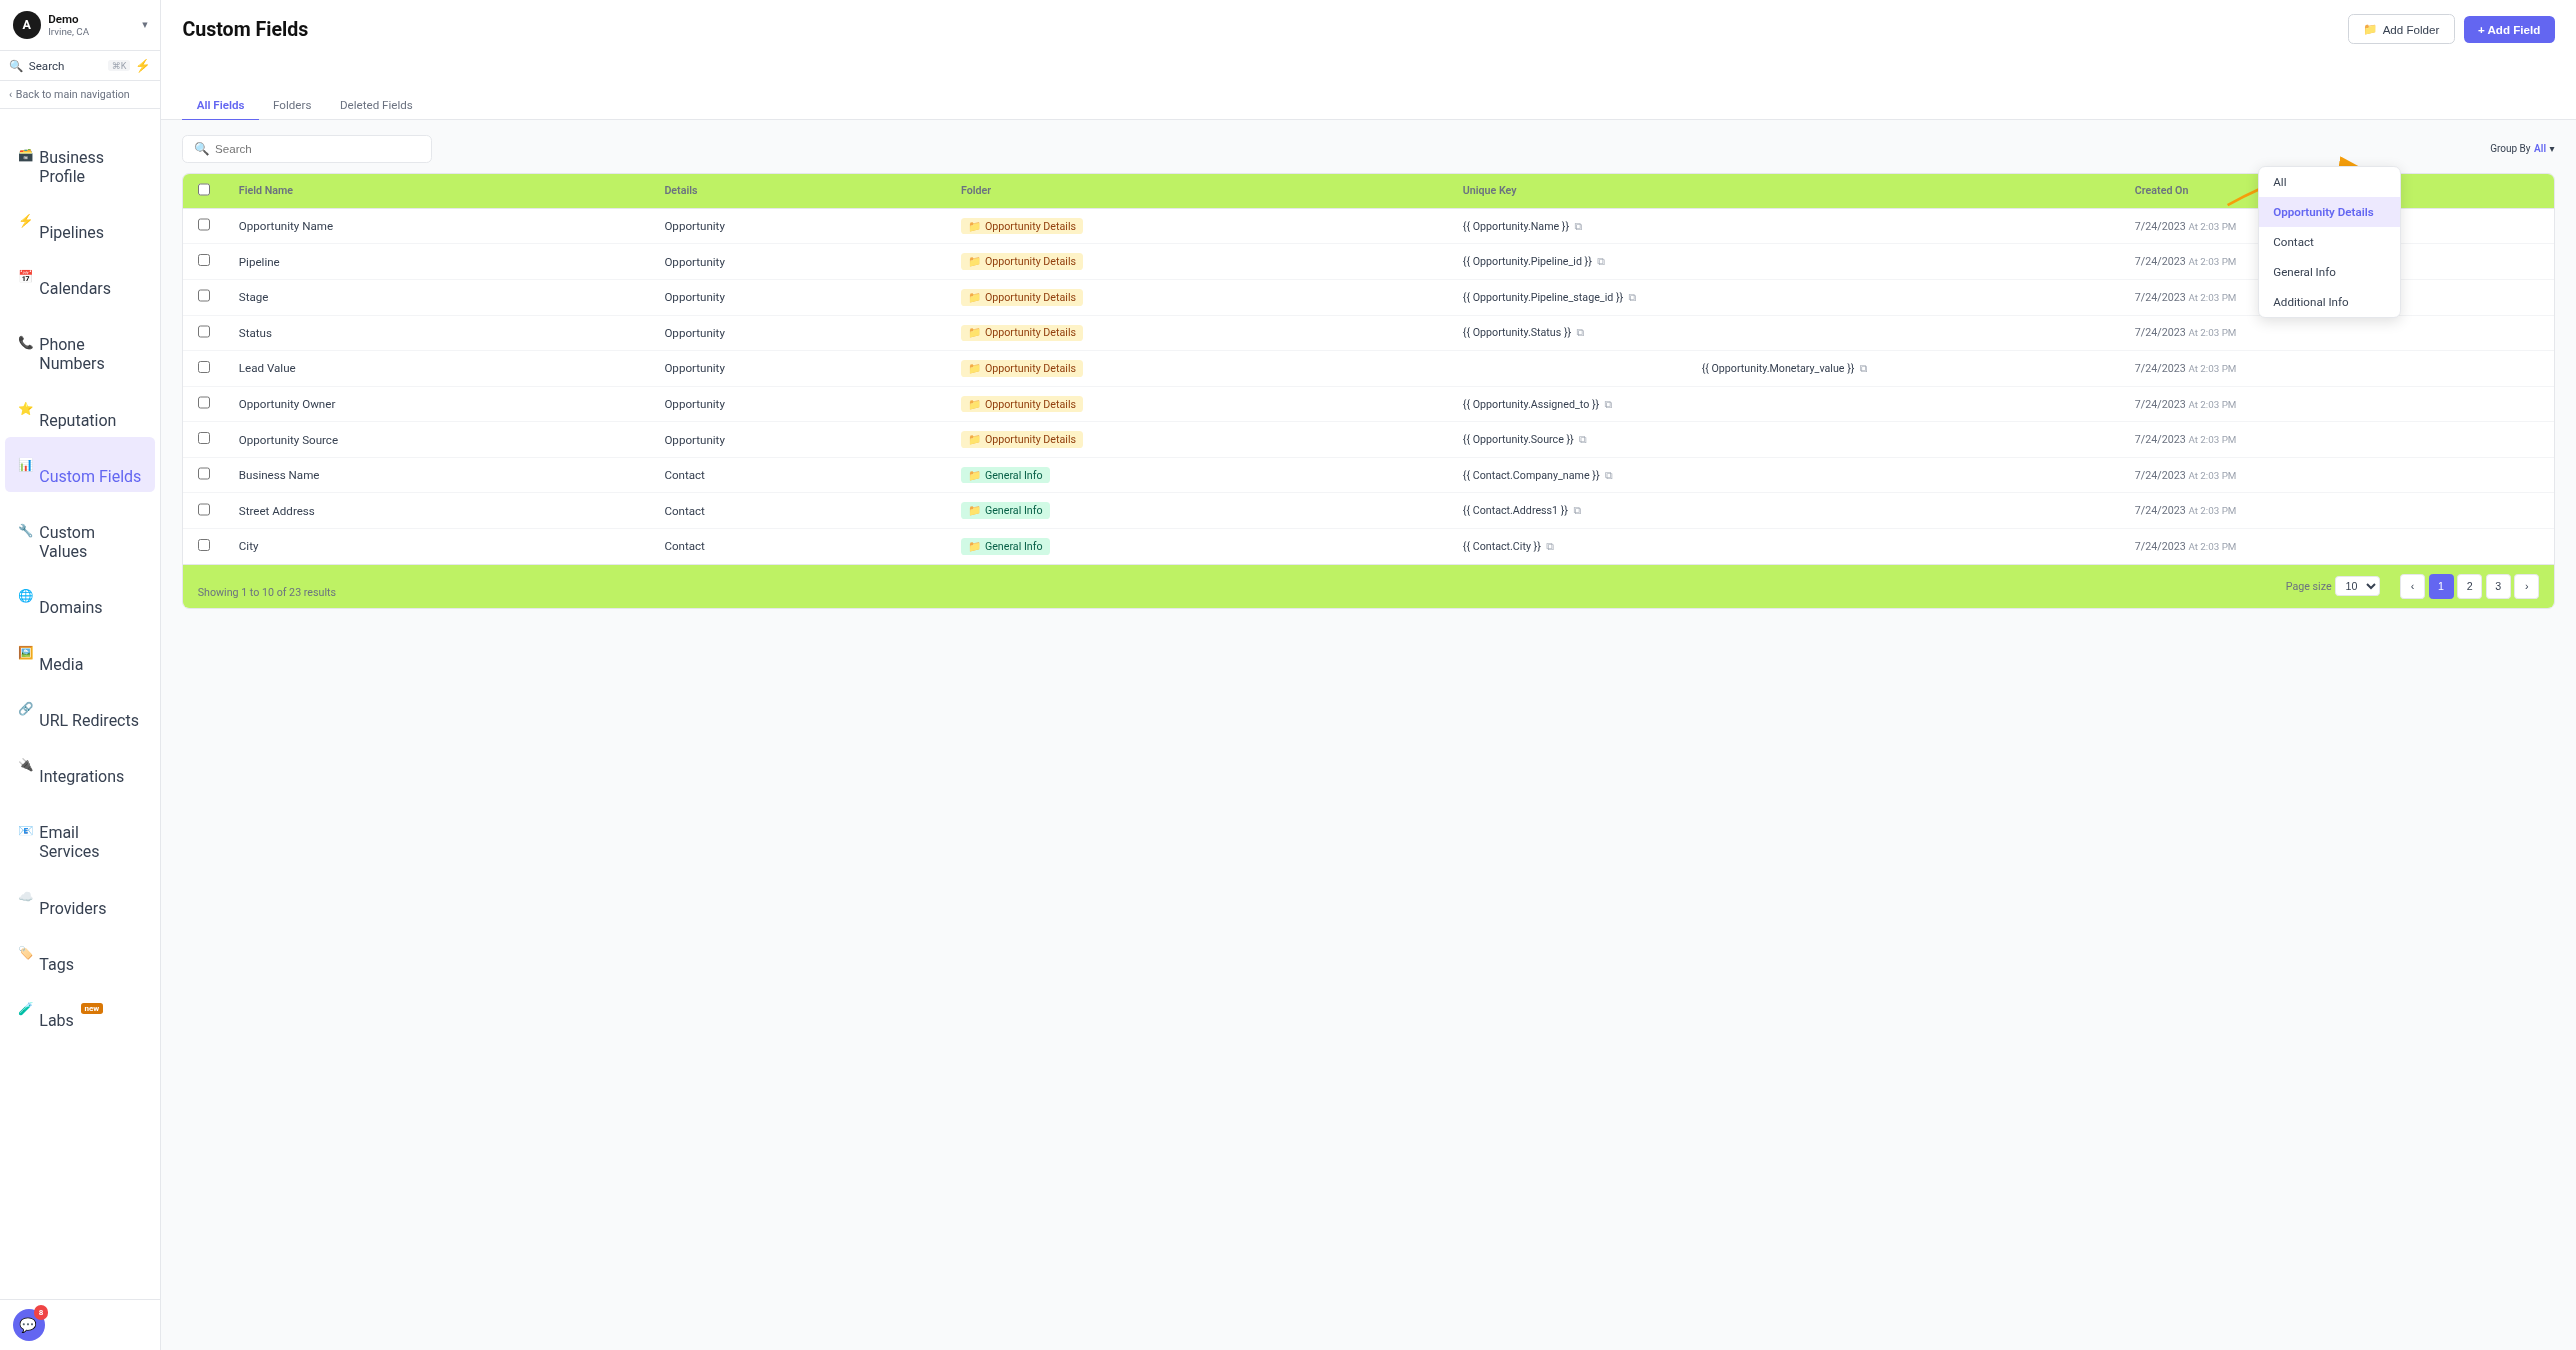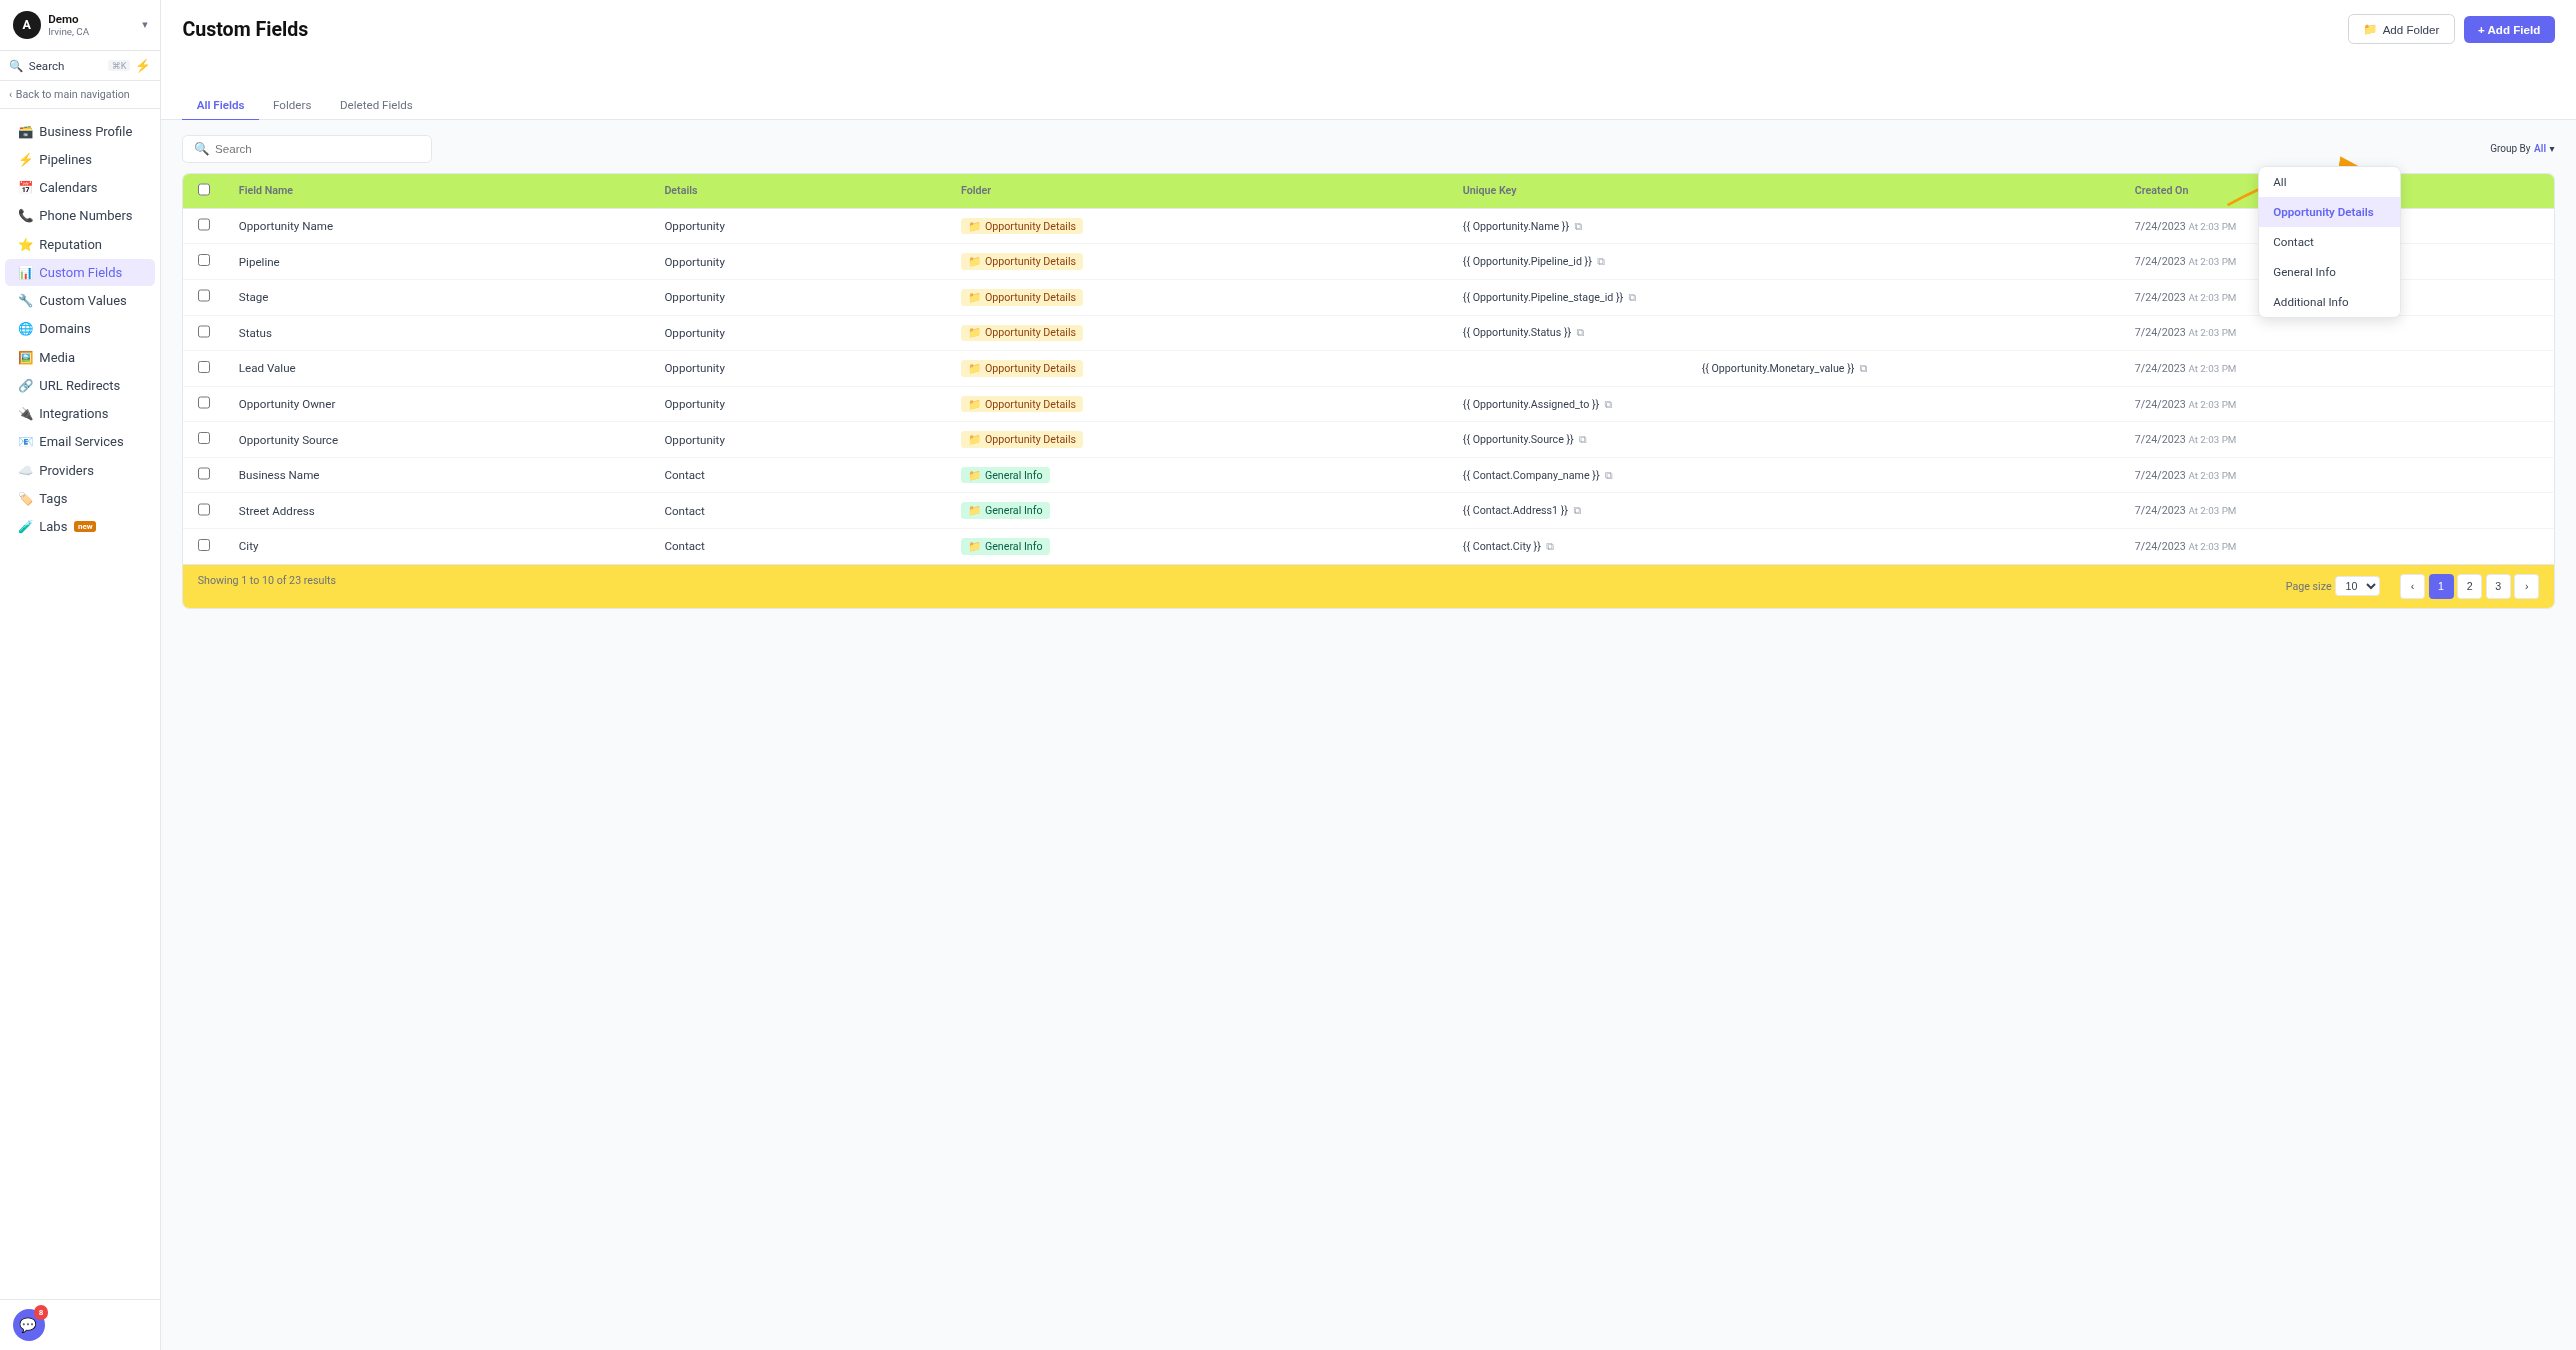--- a/index.html
+++ b/index.html
@@ -55,21 +55,21 @@
     .sidebar-nav-item {
       display: flex; align-items: center; gap: 7.1px;
       padding: 6.2px 12.5px;
       cursor: pointer;
       border-radius: 5.4px;
       margin: 0.9px 5.4px;
       font-size: 11.6px; color: #374151;
     }
     .sidebar-nav-item.active { background: #ede9fe; color: #6366f1; }
     .sidebar-nav-item .nav-icon { width: 14.3px; text-align: center; font-size: 12.5px; }
-    .sidebar-nav-item .nav-label { font-size: 13px; }
+    .sidebar-nav-item .nav-label { font-size: 16px; margin-top: 24px; }
     .badge-new {
       background: #d97706;
       color: #fff; font-size: 8px; font-weight: 700;
       padding: 0.9px 3.6px; border-radius: 2.7px;
     }
     .sidebar-footer {
       padding: 9px 12.5px;
       border-top: 0.9px solid #e5e7eb;
     }
     .chat-bubble {
@@ -176,24 +176,24 @@
       display: inline-flex; align-items: center; gap: 3.6px;
       font-size: 10.7px; color: #065f46;
       background: #d1fae5; padding: 1.8px 7.1px; border-radius: 3.6px;
     }
     .copy-icon { color: #9ca3af; cursor: pointer; font-size: 10.7px; }
     .date-cell { font-size: 10.7px; color: #6b7280; }
 
     
     .table-footer {
       padding: 9px 14.3px;
-      display: flex; align-items: flex-start; justify-content: space-between;
+      display: flex; align-items: flex-end; justify-content: space-between;
       border-top: 0.9px solid #e5e7eb;
       font-size: 10.7px; color: #6b7280;
-      background: #fde047;
+      background: #bef264;
     }
     .pagination { display: flex; align-items: center; gap: 3.6px; }
     .page-btn {
       width: 25px; height: 25px;
       border: 0.9px solid #e5e7eb;
       background: #fff; border-radius: 3.6px;
       display: flex; align-items: center; justify-content: center;
       font-size: 10.7px; cursor: pointer; color: #374151;
     }
     .page-btn.active { background: #6366f1; color: #fff; border-color: #6366f1; }

